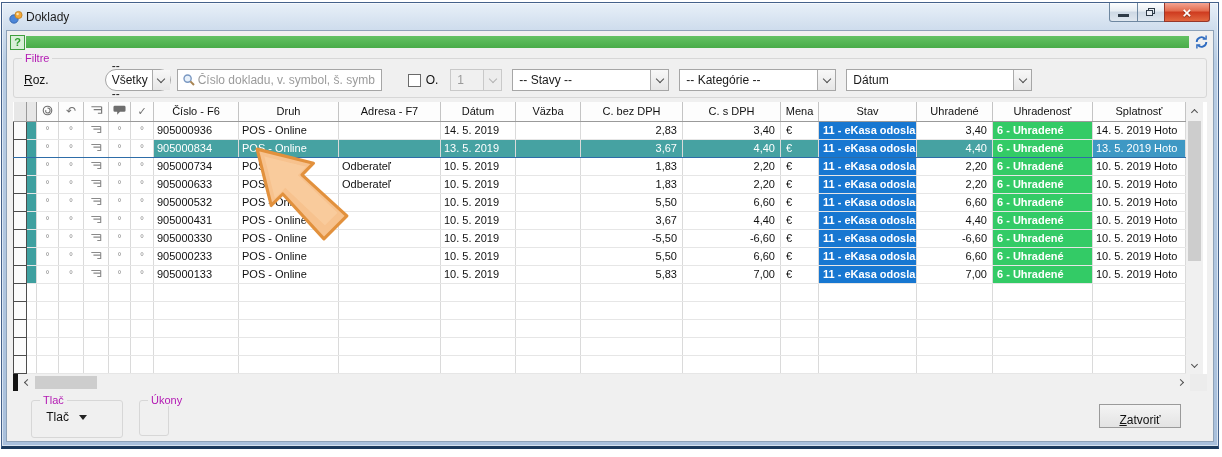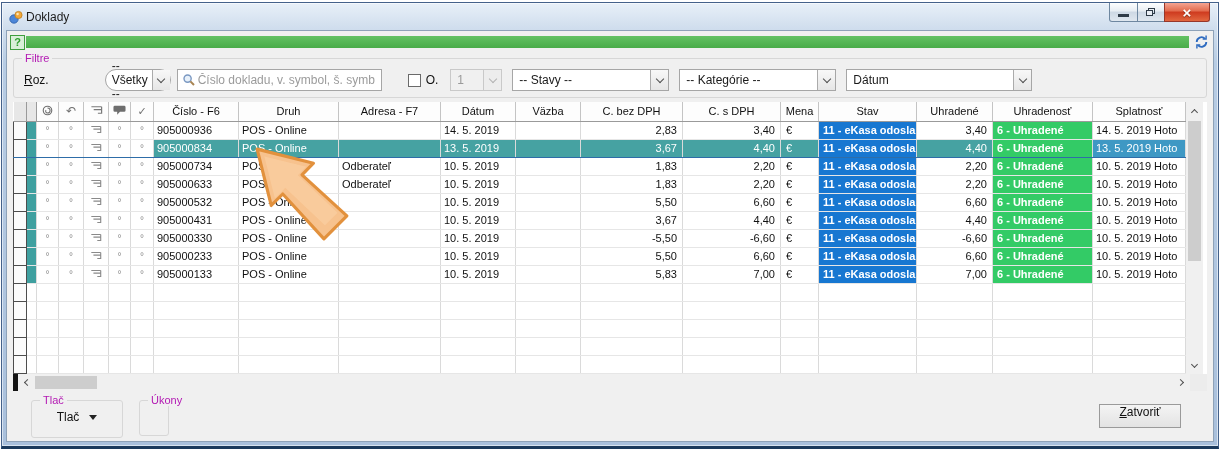--- a/index.html
+++ b/index.html
@@ -101,31 +101,31 @@
   
   .hscroll{display:flex;align-items:center;height:17px;margin:0 4px;background:#f0f0f0;}
   .h-grip{width:5px;height:17px;background:#141414;flex:0 0 auto;}
   .h-btn{width:17px;height:17px;display:flex;align-items:center;justify-content:center;flex:0 0 auto;}
   .h-thumb{width:62px;height:13px;background:#cdcdcd;flex:0 0 auto;}
   .h-track{flex:1;}
   .h-corner{width:17px;height:17px;background:#ececec;flex:0 0 auto;}
 
   
   .bottom-bar{display:flex;align-items:flex-start;margin:9px 4px 0 4px;}
-  .gb-tlac{width:92px;height:38px;display:flex;align-items:center;justify-content:center;margin-left:18px;}
+  .gb-tlac{width:92px;height:38px;display:flex;align-items:center;margin-left:18px;}
   .gb-ukony{height:36px;display:flex;align-items:center;margin-left:14px;padding:0 14px;}
   .flat-btn{display:inline-block;background:transparent;border:1px solid transparent;
     font-size:12px;color:#1a1a1a;padding:4px 8px;white-space:nowrap;}
   .flat-btn.focused{border:1px solid #8a8a8a;background:#efefef;padding:4px 12px;}
   .ukony-row{display:flex;align-items:center;gap:16px;}
   .tlac-btn{display:flex;align-items:center;gap:10px;font-size:12px;padding:4px 6px;}
   .caret-down{width:0;height:0;border-left:4px solid transparent;border-right:4px solid transparent;border-top:5px solid #222;}
   .spacer{flex:1;}
   .close-btn{width:82px;height:24px;border:1px solid #9a9a9a;background:linear-gradient(#f4f4f4,#e3e3e3);
-    display:flex;align-items:flex-start;justify-content:center;font-size:12px;margin-top:4px;margin-right:26px;}
+    display:flex;align-items:flex-end;justify-content:center;font-size:12px;margin-top:4px;margin-right:26px;}
   .close-btn span{display:inline-block;}
   .close-btn span::first-letter{text-decoration:underline;}
 
   
   .big-cursor{position:absolute;left:254px;top:146px;width:96px;height:96px;z-index:50;pointer-events:none;}
 </style>
 </head>
 <body>
 
 <div class="frame">

